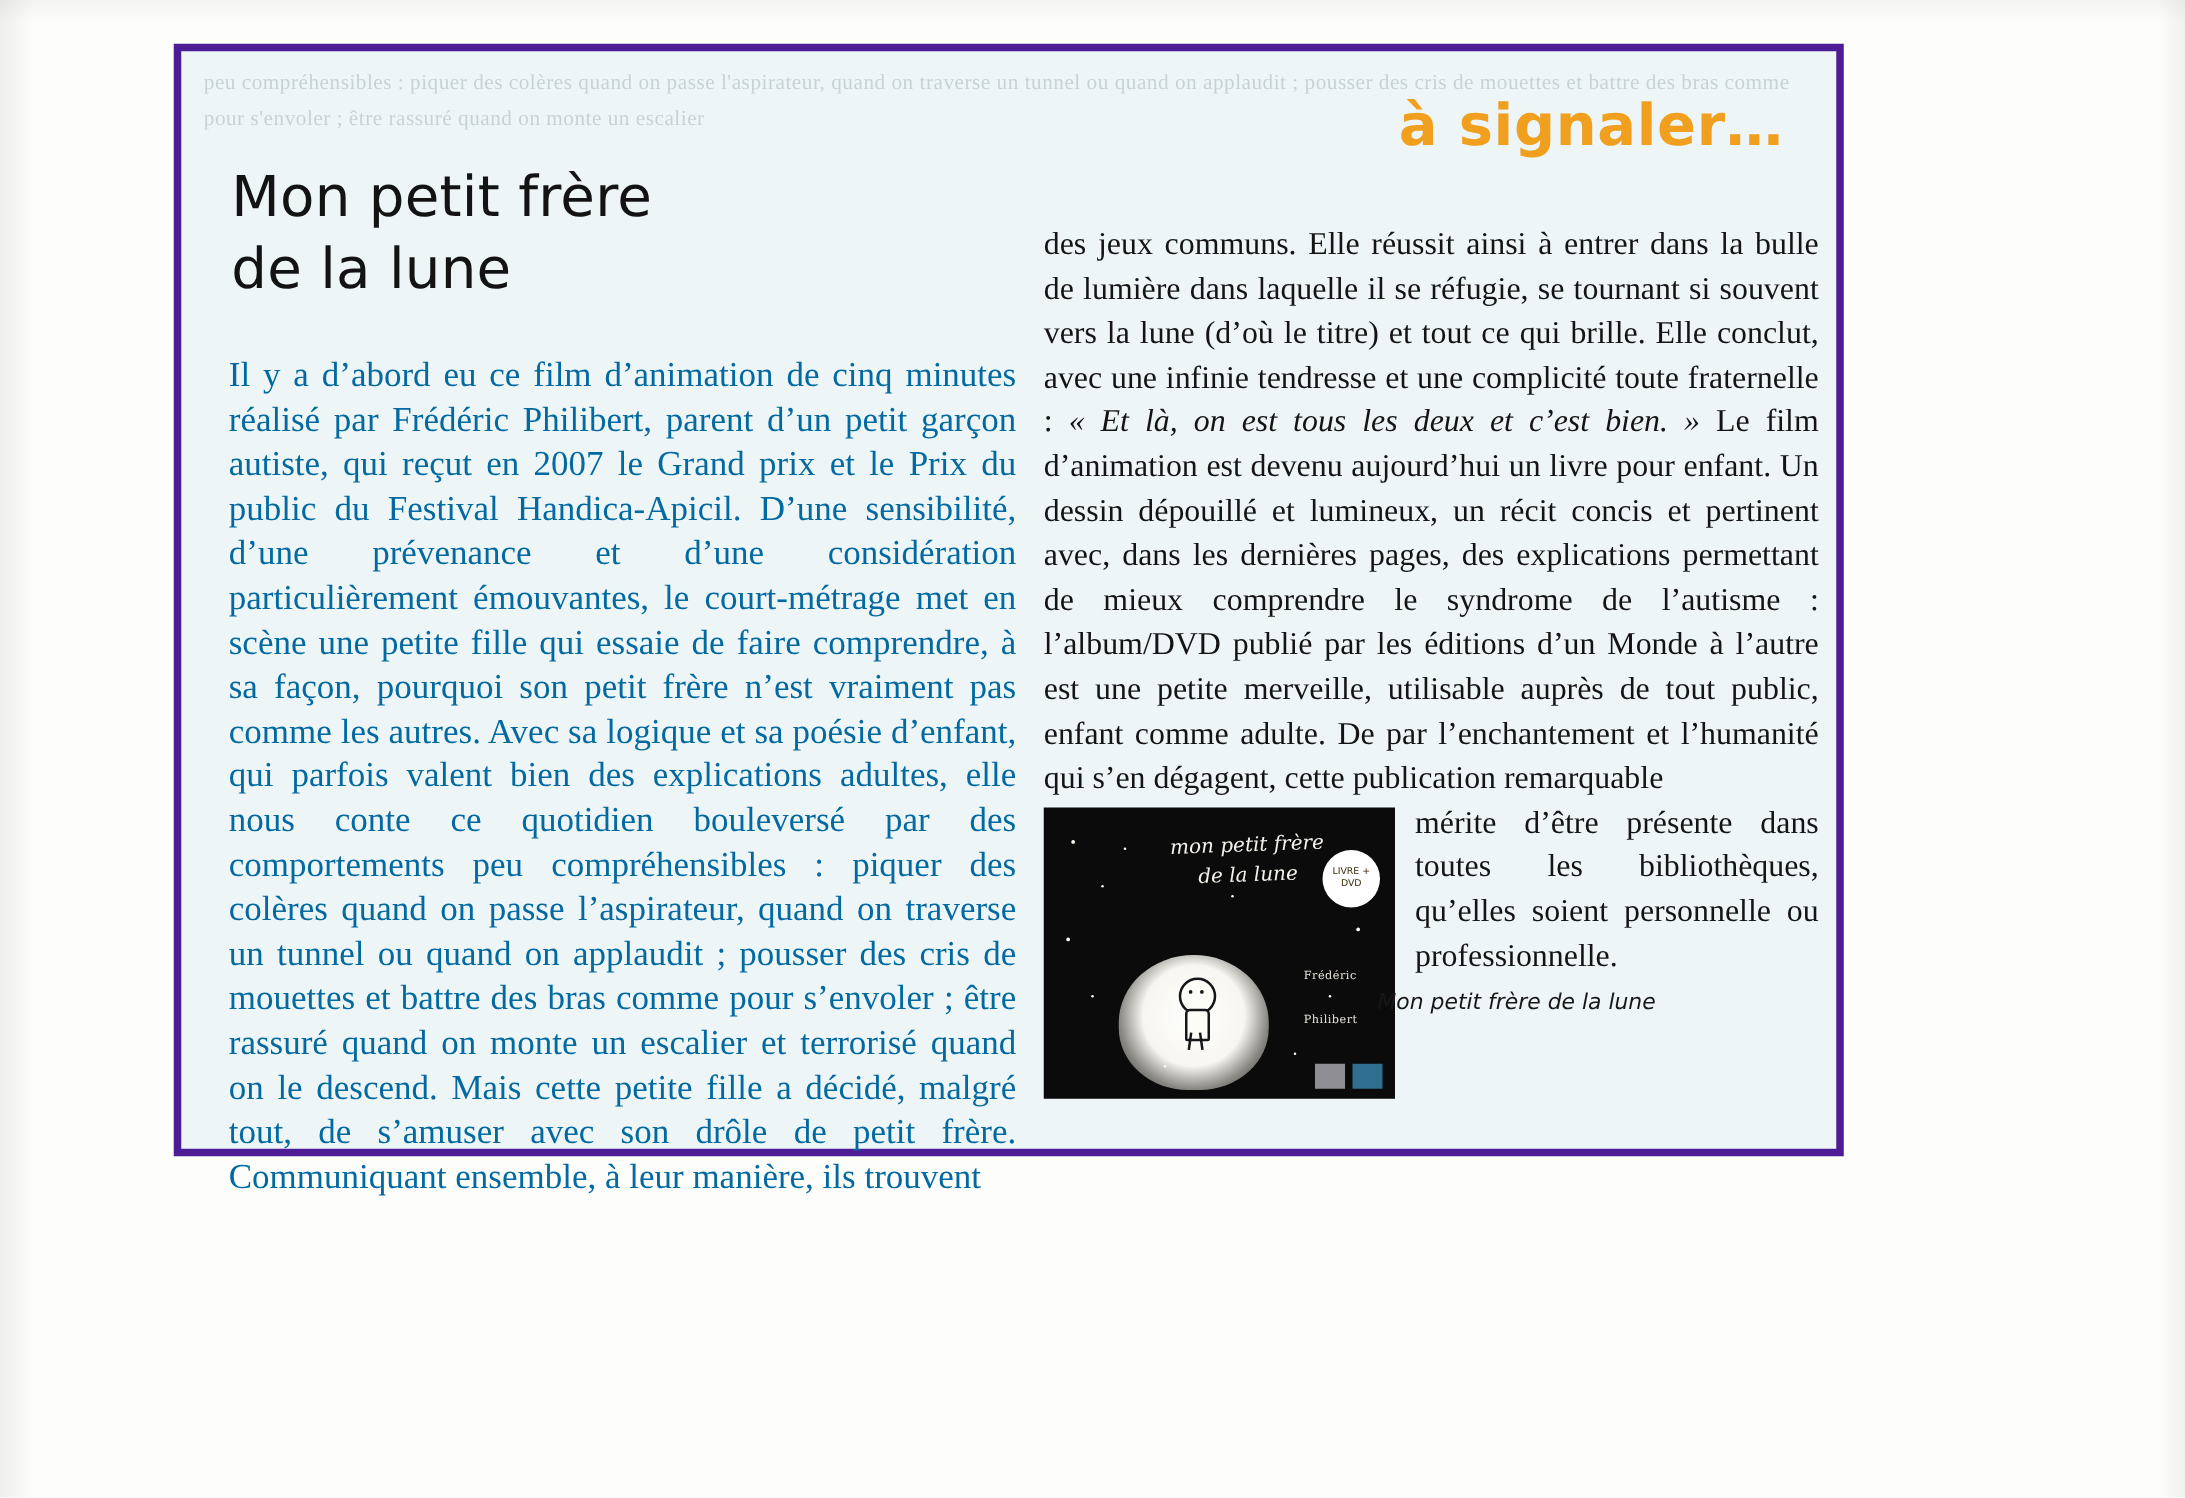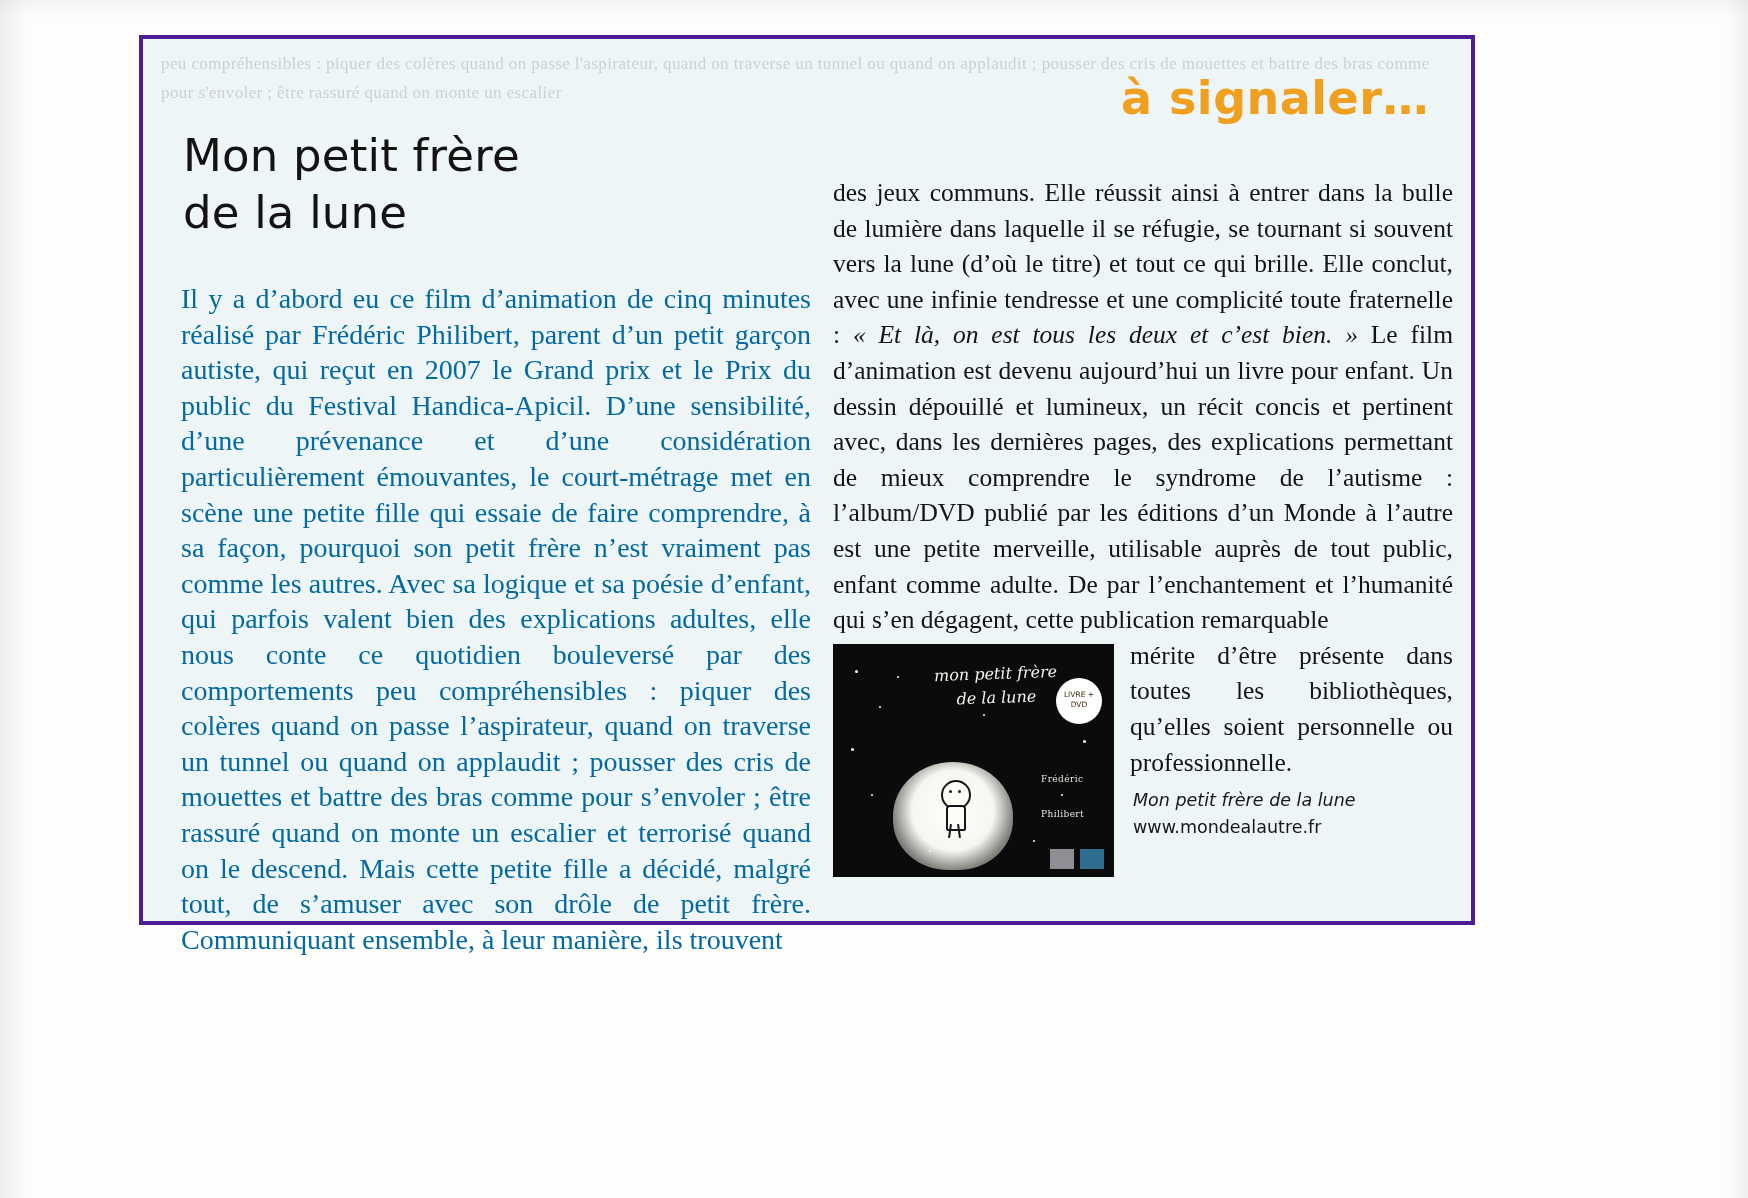--- a/index.html
+++ b/index.html
@@ -34,21 +34,21 @@
     pointer-events: none;
   }
 
   
   #article-box {
     position: absolute;
     left: 139px;
     top: 35px;
     width: 1336px;
     height: 890px;
-    border: 4px solid #4c1d95;
+    border: 6px solid #4c1d95;
     background: #eef5f7;
     box-sizing: border-box;
   }
 
   
   .ghost {
     position: absolute;
     left: 18px;
     top: 10px;
     width: 1290px;
@@ -228,21 +228,21 @@
   .cover-logos i {
     display: block;
     width: 24px;
     height: 20px;
     background: #8e8e94;
   }
   .cover-logos i.blue { background: #2f6e8f; }
 
   #credits {
     position: absolute;
-    left: 990px;
+    left: 957px;
     top: 748px;
     width: 330px;
     font-family: "DejaVu Sans", sans-serif;
     font-size: 17.5px;
     line-height: 27px;
     color: #171717;
   }
   #credits .it { font-style: italic; }
 
   #footer {
@@ -319,19 +319,18 @@
             <i></i>
             <i class="blue"></i>
           </span>
         </span>
         <span>mérite d’être présente dans toutes les bibliothèques, qu’elles soient personnelle ou professionnelle.</span>
       </p>
     </div>
 
     <div id="credits">
       <div class="it">Mon petit frère de la lune</div>
-      <div>www.mondealautre.fr</div>
     </div>
 
   </div>
 
 
 </div>
 
 </body></html>

